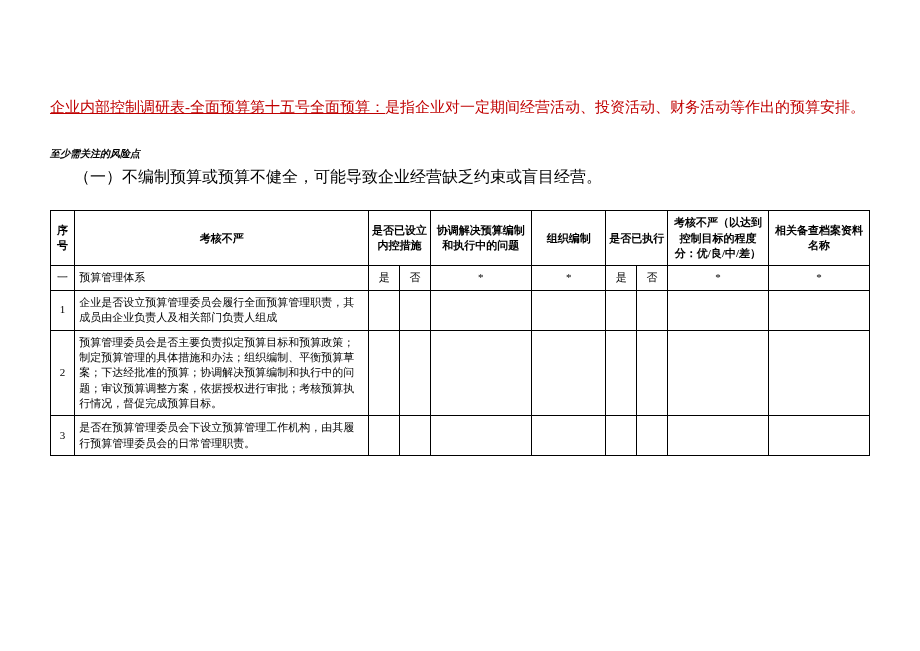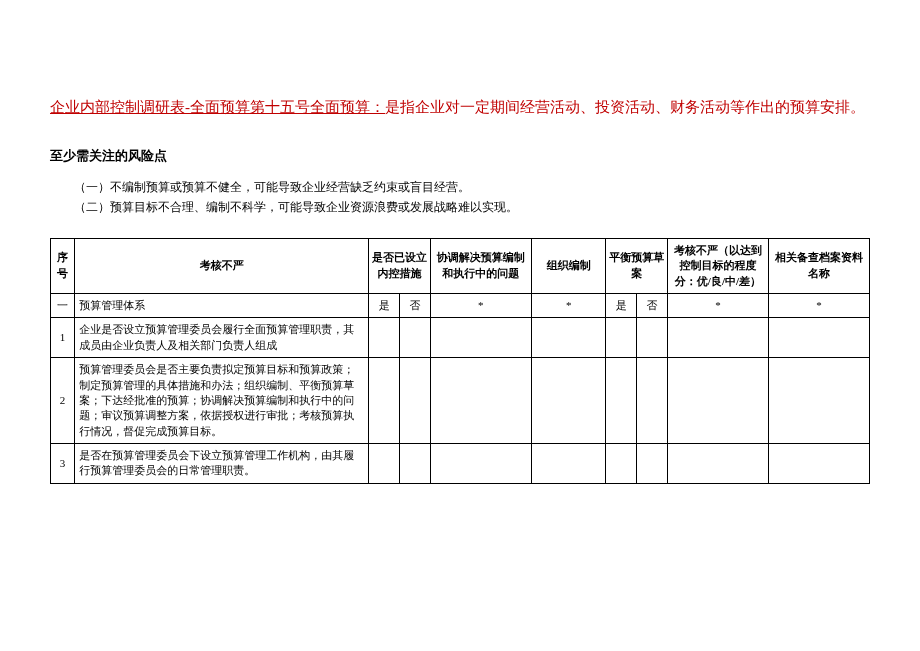--- a/index.html
+++ b/index.html
@@ -22,26 +22,27 @@
       text-decoration: underline;
     }
     .title-rest {
       color: #c00000;
     }
     .risk-section {
       margin-top: 28px;
       margin-bottom: 20px;
     }
     .risk-heading {
-      font-size: 13px;
+      font-size: 10px;
       font-weight: bold;
-      margin-bottom: 12px;
+      margin-bottom: 2px;
+      font-style: italic;
     }
     .risk-item {
-      font-size: 12px;
+      font-size: 16px;
       line-height: 1.7;
       padding-left: 24px;
     }
     table {
       border-collapse: collapse;
       width: 100%;
       table-layout: fixed;
       margin-top: 0;
     }
     th, td {
@@ -67,21 +68,20 @@
 </head>
 <body>
 
 <div class="title-line">
   <span class="title-main">企业内部控制调研表-全面预算第十五号全面预算：</span><span class="title-rest">是指企业对一定期间经营活动、投资活动、财务活动等作出的预算安排。</span>
 </div>
 
 <div class="risk-section">
   <div class="risk-heading">至少需关注的风险点</div>
   <div class="risk-item">（一）不编制预算或预算不健全，可能导致企业经营缺乏约束或盲目经营。</div>
-  <div class="risk-item">（二）预算目标不合理、编制不科学，可能导致企业资源浪费或发展战略难以实现。</div>
 </div>
 
 <table>
   <colgroup>
     <col class="c-seq">
       <col class="c-point">
     <col class="c-yn">
       <col class="c-yn">
     <col class="c-desc">
       <col class="c-clause">
@@ -90,21 +90,21 @@
     <col class="c-eff">
       <col class="c-file">
   </colgroup>
   <tbody>
       <tr>
     <th>序号</th>
     <th>考核不严</th>
     <th colspan="2">是否已设立内控措施</th>
     <th>协调解决预算编制和执行中的问题</th>
     <th>组织编制</th>
-    <th colspan="2">平衡预算草案</th>
+    <th colspan="2">是否已执行</th>
     <th>考核不严（以达到控制目标的程度分：优/良/中/差）</th>
     <th>相关备查档案资料名称</th>
   </tr>
   <tr class="section-row">
     <td>一</td>
     <td class="left">预算管理体系</td>
     <td>是</td>
     <td>否</td>
     <td>*</td>
     <td>*</td>

